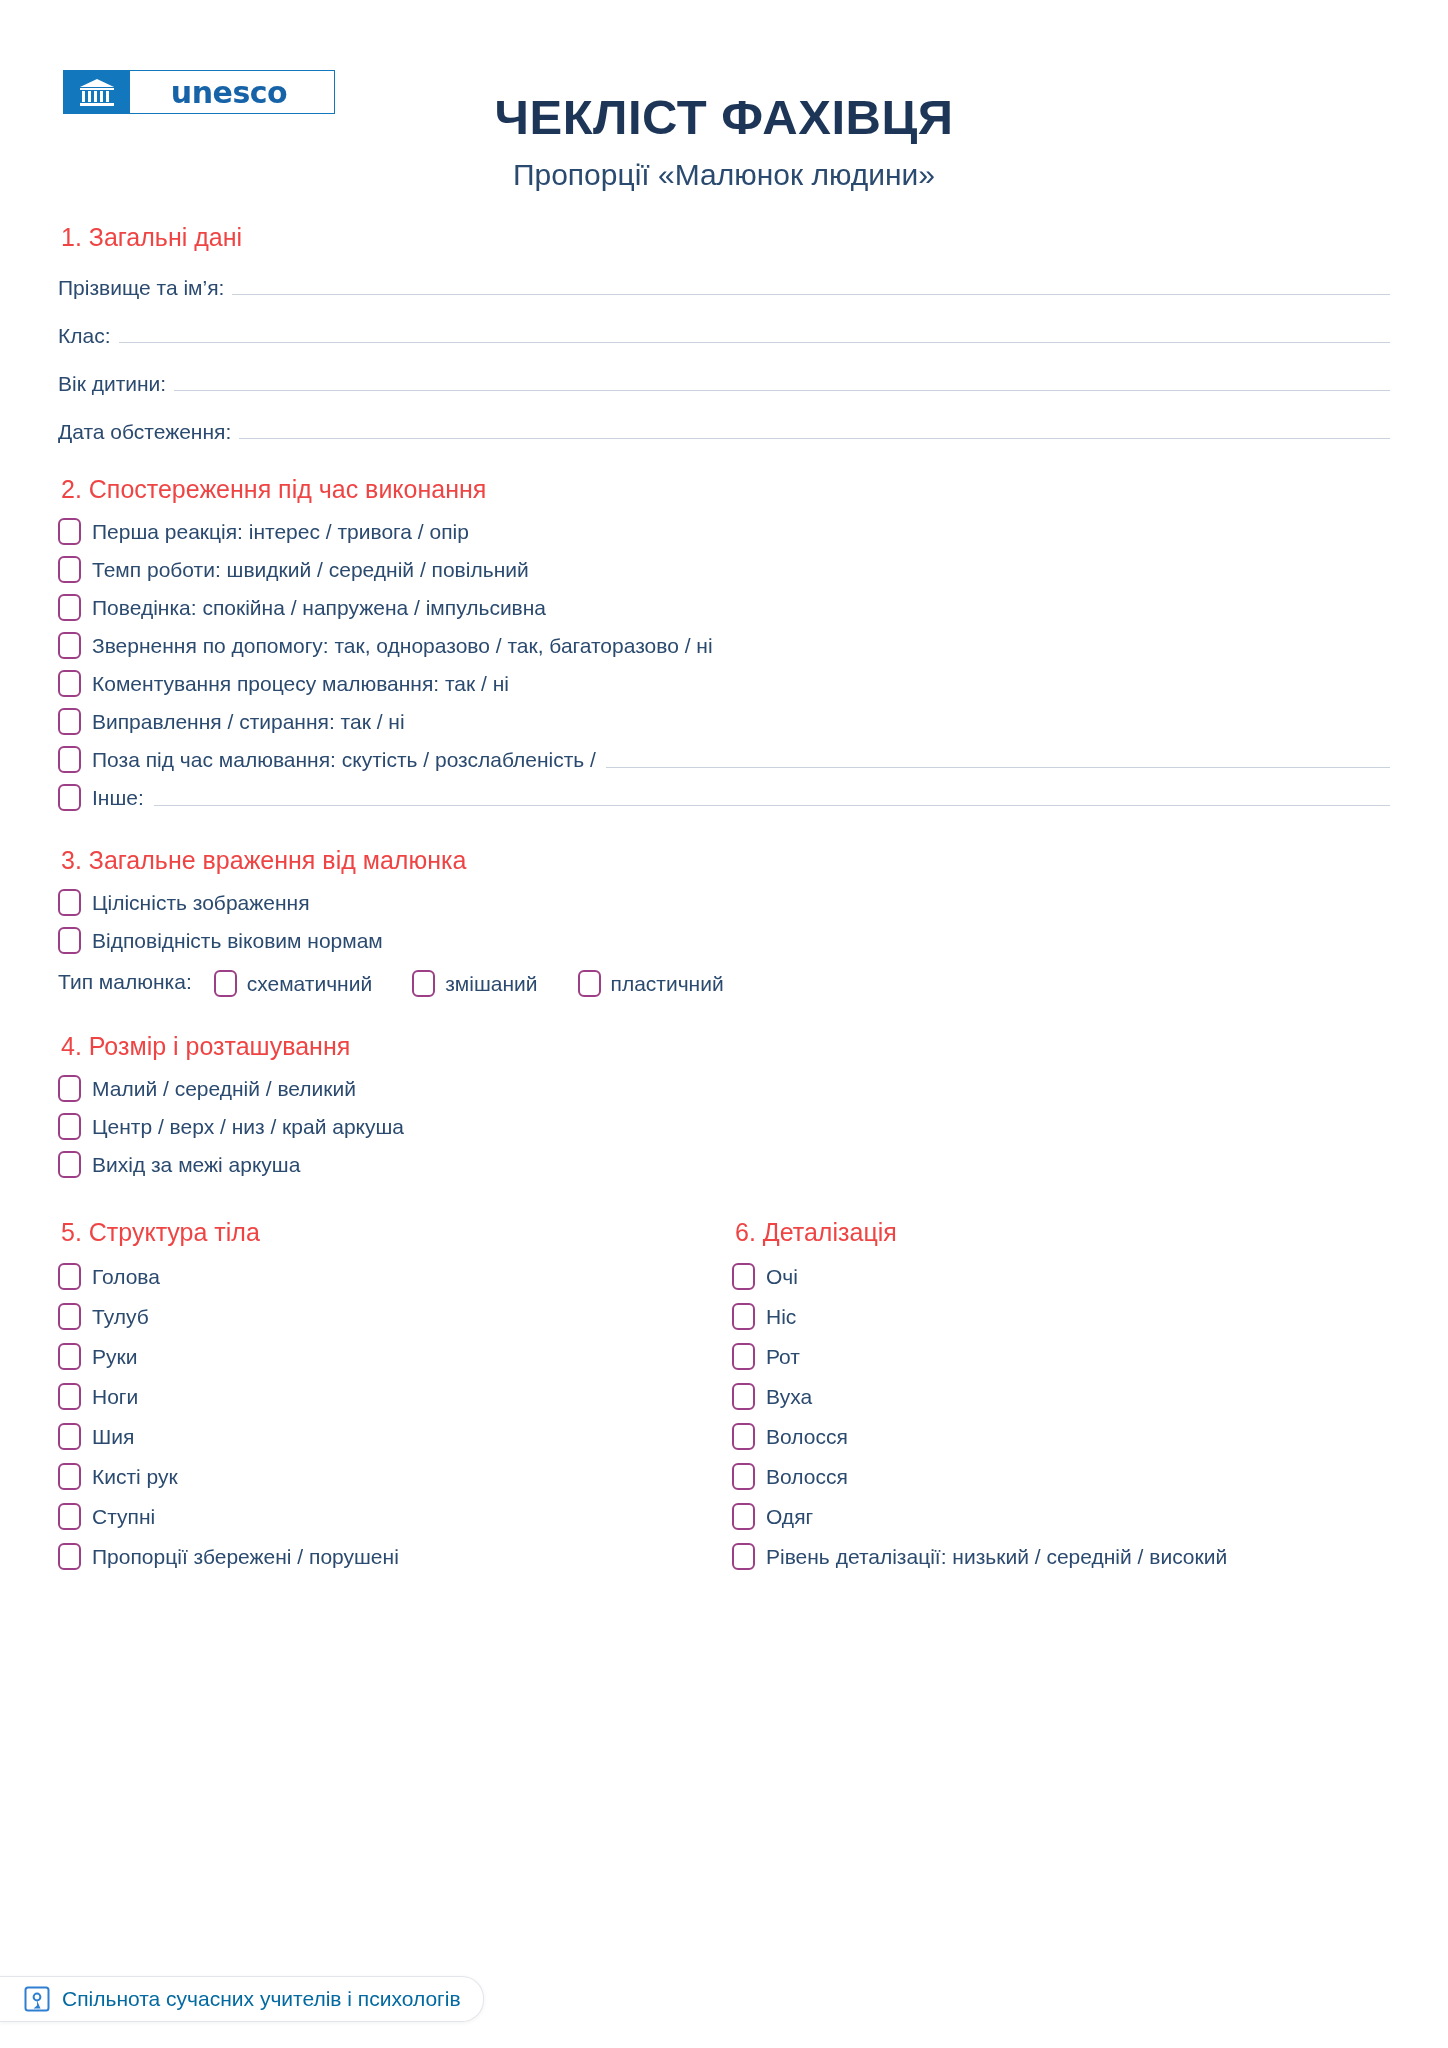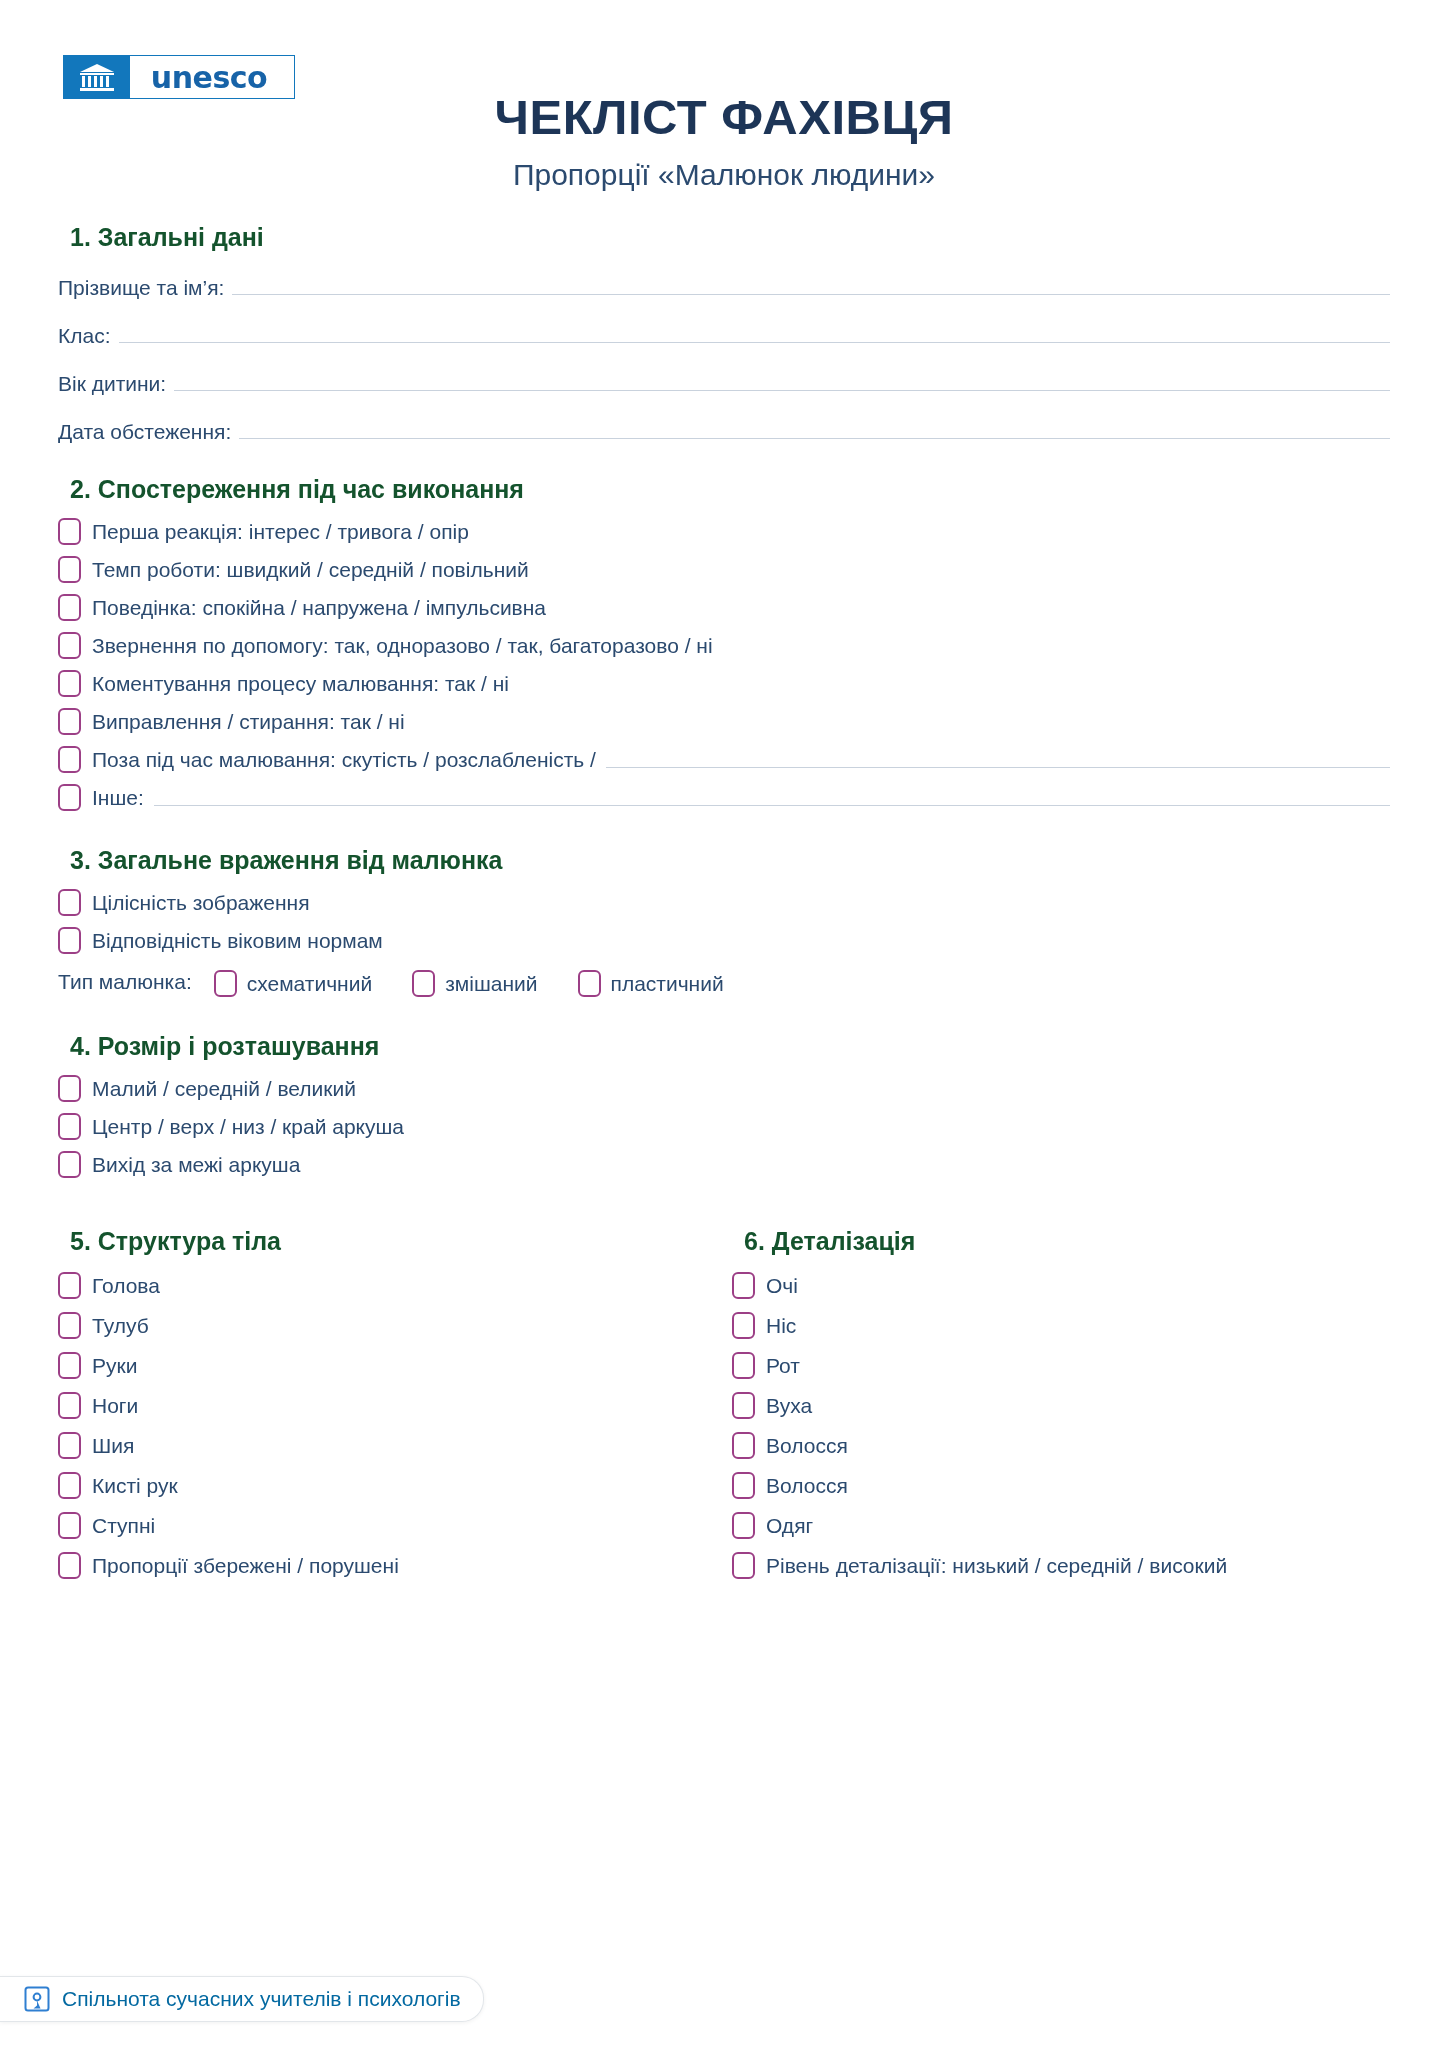--- a/index.html
+++ b/index.html
@@ -26,22 +26,22 @@
   }
 
   
   .header {
     position: relative;
     height: 200px;
   }
   .unesco-logo {
     position: absolute;
     left: 63px;
-    top: 55px;
-    width: 232px;
+    top: 70px;
+    width: 272px;
     height: 44px;
     display: flex;
     align-items: stretch;
     border: 1px solid #1277bc;
     background: #ffffff;
     box-sizing: border-box;
   }
   .unesco-emblem {
     width: 66px;
     background: #1277bc;
@@ -85,23 +85,23 @@
   }
 
   
   .content {
     padding: 0 58px;
     box-sizing: border-box;
   }
 
   .section-heading {
     font-size: 25px;
-    font-weight: bold;
-    color: #14532d;
-    margin: 12px;
+    font-weight: normal;
+    color: #ef4444;
+    margin: 3px;
     padding: 0;
     line-height: 1.2;
   }
   .sec1 { margin-top: 22px; }
   .sec2 { margin-top: 30px; }
   .sec3 { margin-top: 34px; }
   .sec4 { margin-top: 34px; }
 
   
   .field-row {

